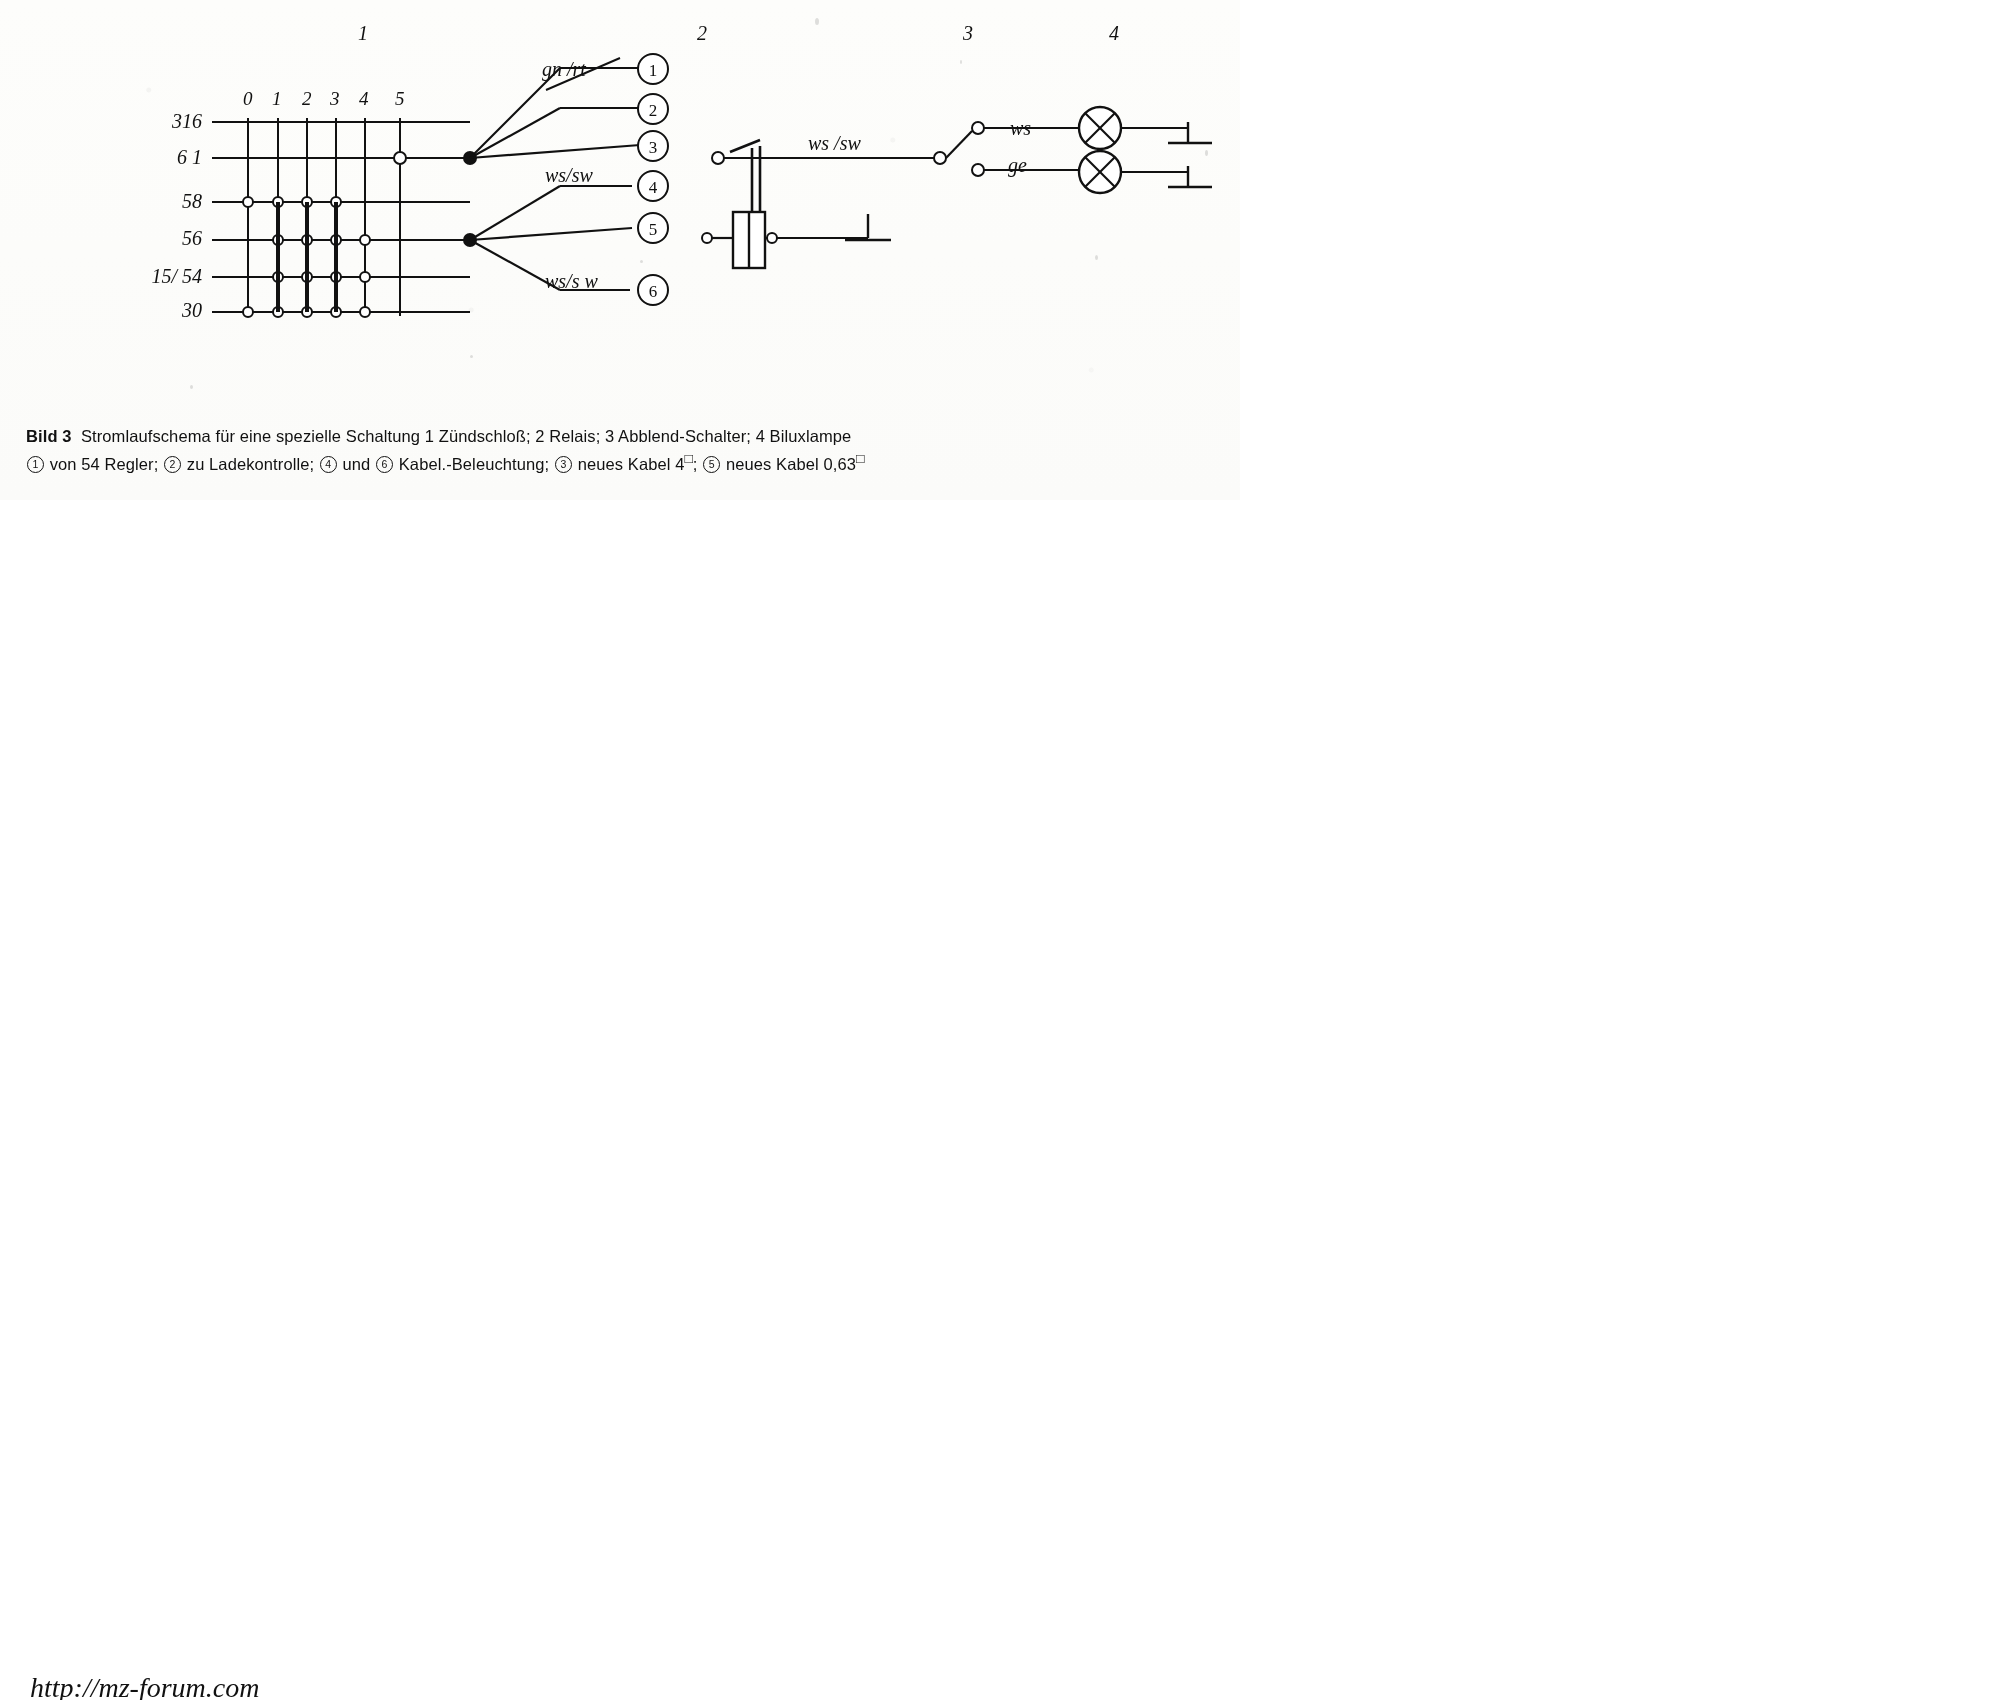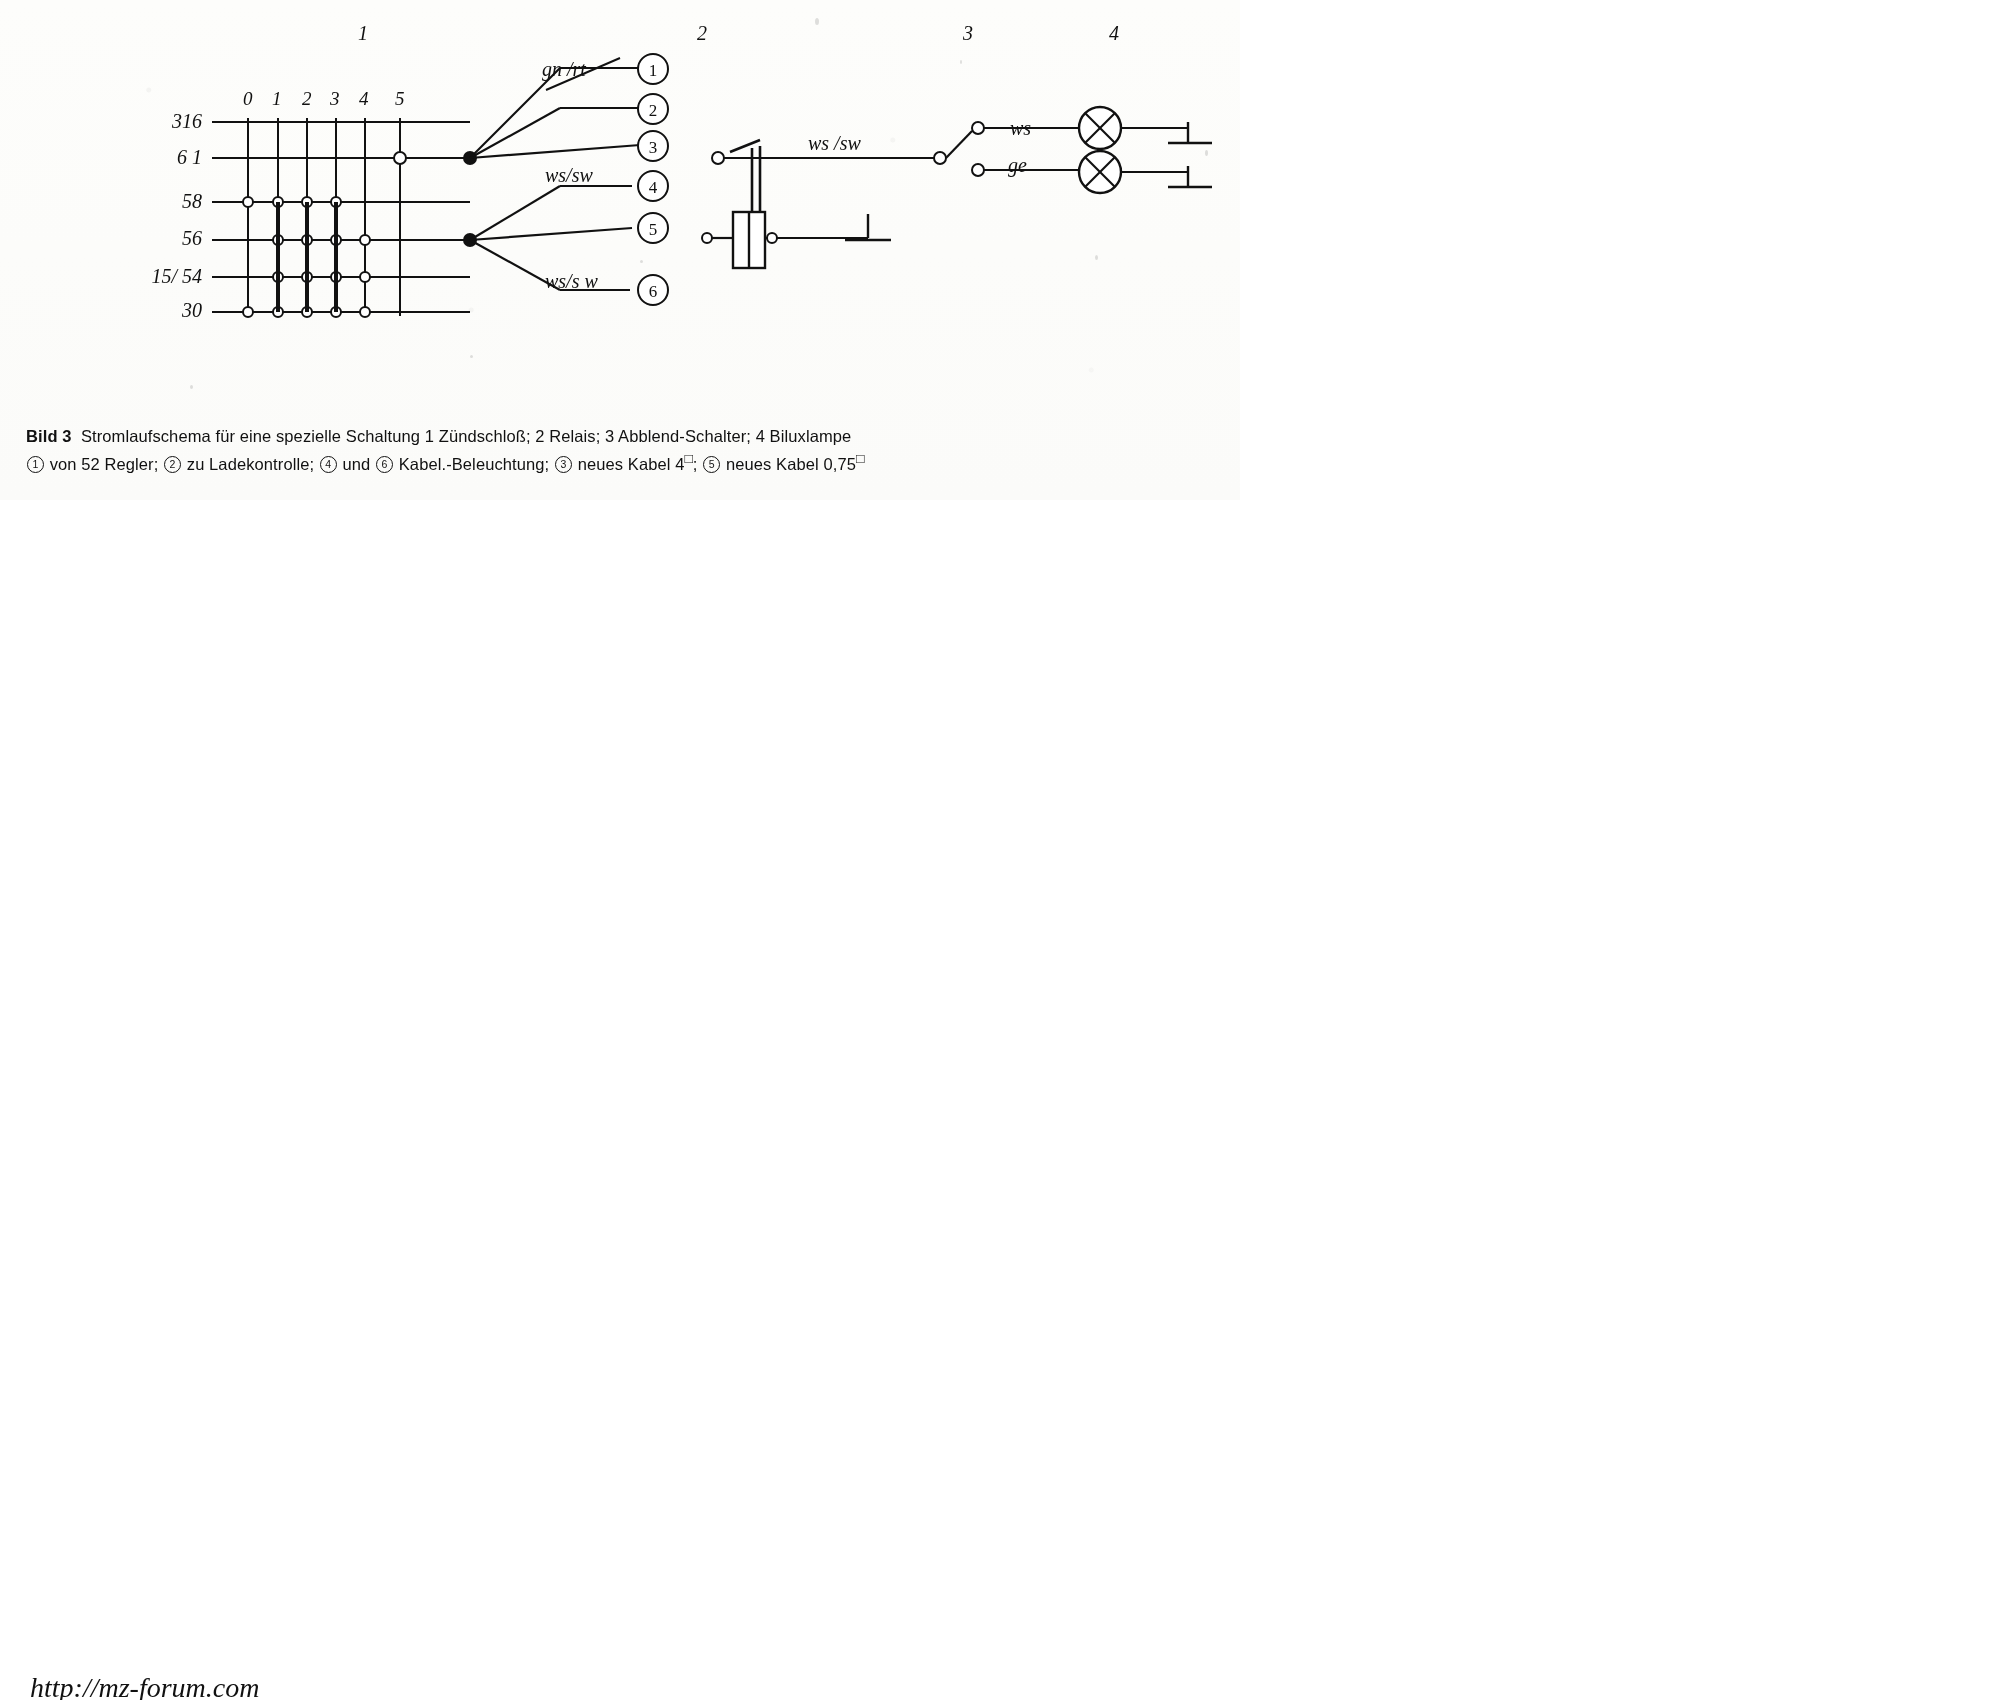--- a/index.html
+++ b/index.html
@@ -274,31 +274,31 @@
 
   </svg>
 
   <div class="caption-block">
     <div class="caption-line">
       <span class="caption-bold">Bild 3</span>
       &nbsp;<span>Stromlaufschema für eine spezielle Schaltung 1 Zündschloß; 2 Relais; 3 Abblend-Schalter; 4 Biluxlampe</span>
     </div>
     <div class="caption-line">
       <span class="circnum">1</span>
-      <span>von 52 Regler;</span>
+      <span>von 54 Regler;</span>
       <span class="circnum">2</span>
       <span>zu Ladekontrolle;</span>
       <span class="circnum">4</span>
       <span>und</span>
       <span class="circnum">6</span>
       <span>Kabel.-Beleuchtung;</span>
       <span class="circnum">3</span>
       <span>neues Kabel 4</span><sup>□</sup>;
       <span class="circnum">5</span>
-      <span>neues Kabel 0,75</span><sup>□</sup>
+      <span>neues Kabel 0,63</span><sup>□</sup>
     </div>
   </div>
 
   <div class="speck" style="left:815px;top:18px;width:4px;height:7px;"></div>
   <div class="speck" style="left:1095px;top:255px;width:3px;height:5px;"></div>
   <div class="speck" style="left:640px;top:260px;width:3px;height:3px;"></div>
   <div class="speck" style="left:190px;top:385px;width:3px;height:4px;"></div>
   <div class="speck" style="left:960px;top:60px;width:2px;height:4px;"></div>
   <div class="speck" style="left:470px;top:355px;width:3px;height:3px;"></div>
   <div class="speck" style="left:1205px;top:150px;width:3px;height:6px;"></div>

